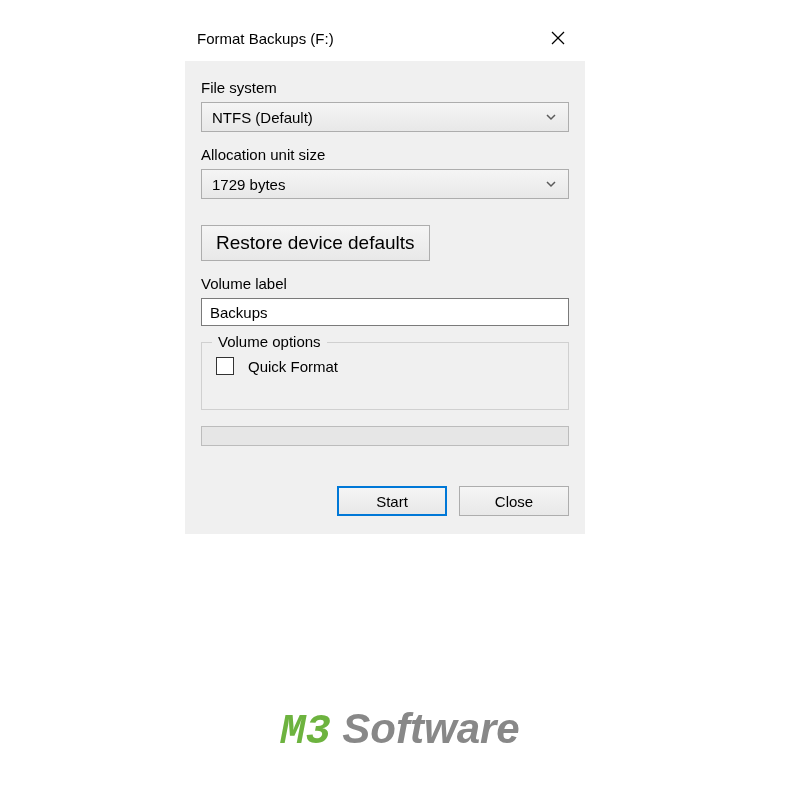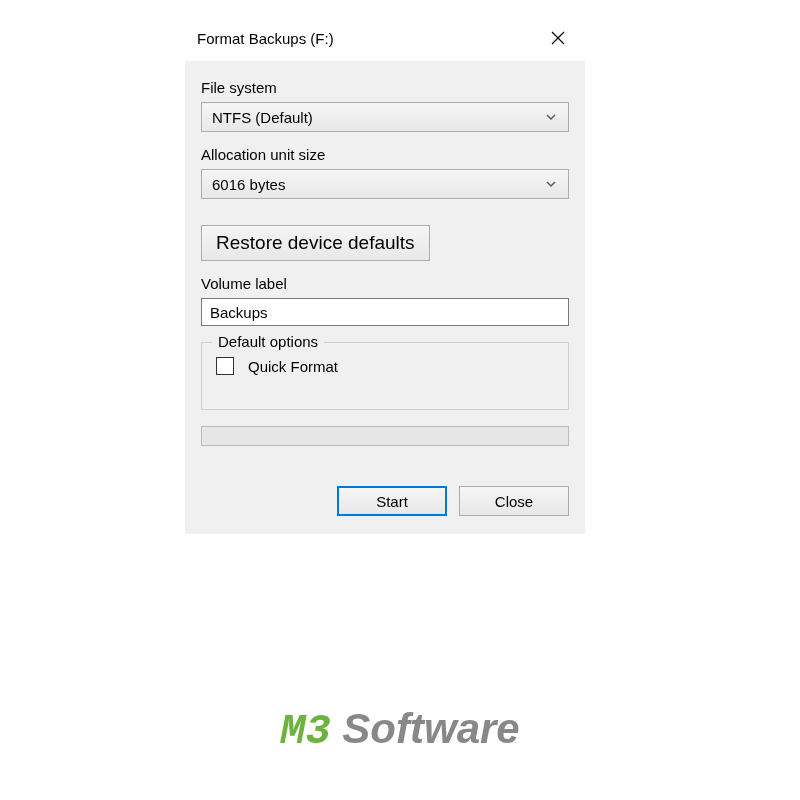--- a/index.html
+++ b/index.html
@@ -203,36 +203,36 @@
         <span class="dropdown-value">NTFS (Default)</span>
         <svg class="chevron-down" viewBox="0 0 14 14">
           <polyline points="3,5 7,9 11,5" fill="none" stroke="#5a5a5a" stroke-width="1.5"></polyline>
         </svg>
       </div>
     </div>
 
     <div class="field-group">
       <span class="field-label">Allocation unit size</span>
       <div class="dropdown">
-        <span class="dropdown-value">6016 bytes</span>
+        <span class="dropdown-value">1729 bytes</span>
         <svg class="chevron-down" viewBox="0 0 14 14">
           <polyline points="3,5 7,9 11,5" fill="none" stroke="#5a5a5a" stroke-width="1.5"></polyline>
         </svg>
       </div>
     </div>
 
     <div class="restore-btn">Restore device defaults</div>
 
     <div class="field-group">
       <span class="field-label">Volume label</span>
       <input class="text-input" type="text" value="Backups" style="">
     </div>
 
     <div class="fieldset-group">
-      <span class="fieldset-legend">Default options</span>
+      <span class="fieldset-legend">Volume options</span>
       <div class="checkbox-row">
         <div class="checkbox"></div>
         <span class="checkbox-label">Quick Format</span>
       </div>
     </div>
 
     <div class="progress-bar"></div>
 
     <div class="action-row">
       <div class="action-btn primary">Start</div>

